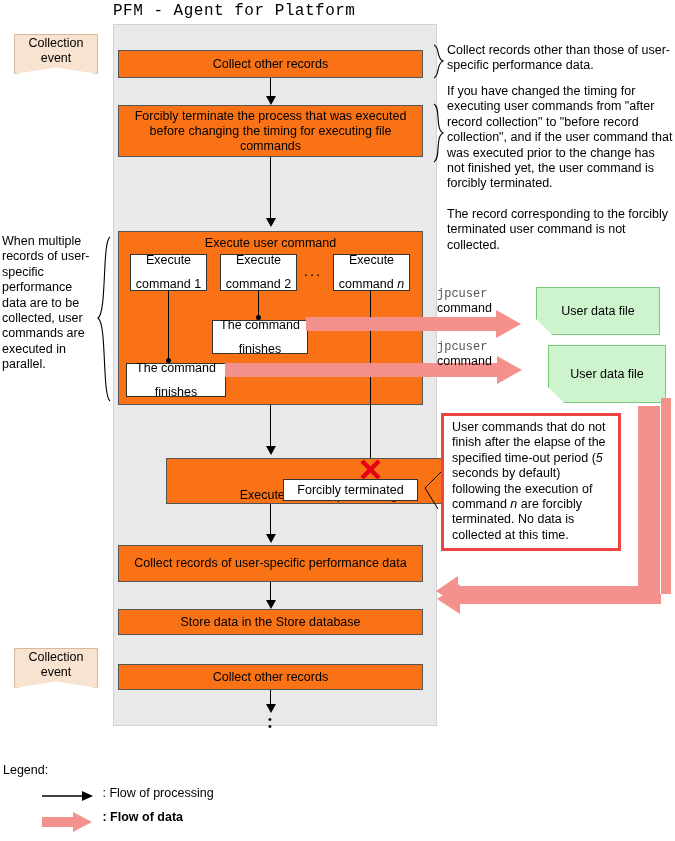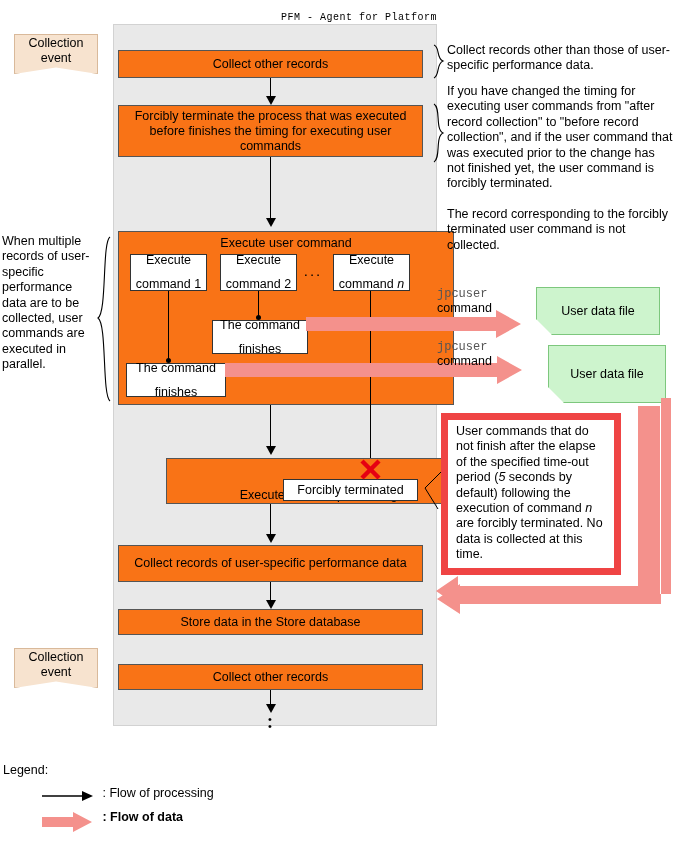--- a/index.html
+++ b/index.html
@@ -1,23 +1,23 @@
 <!DOCTYPE html>
 <html><head>
 <meta charset="utf-8">
 <title>PFM - Agent for Platform flow</title>
 <style>
   html,body{margin:0;padding:0;background:#fff;}
   body{width:675px;height:841px;position:relative;overflow:hidden;
        font-family:"Liberation Sans",sans-serif;color:#000;}
   .abs{position:absolute;}
   
-  #diagram-title{left:113px;top:12px;width:324px;text-align:right;
+  #diagram-title{left:113px;top:2px;width:324px;text-align:left;
       font-family:"Liberation Mono","DejaVu Sans Mono",monospace;
-      font-size:10px;letter-spacing:.5px;}
+      font-size:16px;letter-spacing:.5px;}
   
   #agent-container{left:113px;top:24px;width:324px;height:702px;
       background:#e9e9e9;border:1px solid #d2d2d2;box-sizing:border-box;}
   
   .pbox{background:#f97316;border:1.5px solid #555;box-sizing:border-box;
         display:flex;align-items:center;justify-content:center;text-align:center;
         font-size:12.5px;line-height:15px;}
   .thinbox{background:#fff;border:1px solid #333;box-sizing:border-box;
         display:flex;align-items:center;justify-content:center;text-align:center;
         font-size:12.5px;line-height:15px;gap:9px;}
@@ -29,21 +29,21 @@
   
   .tag{background:#f7e3cf;border:1px solid #d9b99a;box-sizing:border-box;
        font-size:12.5px;line-height:15px;text-align:center;
        display:flex;align-items:center;justify-content:center;
        clip-path:polygon(0 0,100% 0,100% 100%,50% 84%,0 100%);
        padding-bottom:6px;}
   
   .anno{font-size:12.5px;line-height:15.4px;}
   
   #timeout-callout{left:441px;top:413px;width:180px;
-      background:#fff;border:7px solid #ef4444;box-sizing:border-box;
+      background:#fff;border:3px solid #ef4444;box-sizing:border-box;
       padding:4px 6px 5px 8px;font-size:12.5px;line-height:15.4px;}
   
   .datafile{background:#cdf4cd;border:1px solid #7dc77d;box-sizing:border-box;
       font-size:12.5px;text-align:center;
       display:flex;align-items:center;justify-content:center;
       clip-path:polygon(0 0,100% 0,100% 100%,16px 100%,0 calc(100% - 16px));}
   
   #legend-label{left:3px;top:763px;font-size:12.5px;}
   #legend-row-1{left:42px;top:786px;}
   #legend-row-2{left:42px;top:812px;}
@@ -66,27 +66,27 @@
 </div>
 
 <div class="abs pbox nosel" style="left:118px;top:50px;width:305px;height:28px;">
   <span>Collect other records</span>
 </div>
 
 <div class="abs vline" style="left:270px;top:78px;height:19px;"></div>
 <div class="abs arrowhead-down" style="left:265.5px;top:96px;"></div>
 
 <div class="abs pbox nosel" style="left:118px;top:105px;width:305px;height:52px;padding:0 6px;">
-  <span>Forcibly terminate the process that was executed before finishes the timing for executing user commands</span>
+  <span>Forcibly terminate the process that was executed before changing the timing for executing file commands</span>
 </div>
 
 <div class="abs vline" style="left:270px;top:157px;height:62px;"></div>
 <div class="abs arrowhead-down" style="left:265.5px;top:218px;"></div>
 
-<div class="abs pbox nosel" style="left:118px;top:231px;width:336px;height:174px;
+<div class="abs pbox nosel" style="left:118px;top:231px;width:305px;height:174px;
      align-items:flex-start;justify-content:center;">
   <span style="margin-top:4px;">Execute user command</span>
 </div>
 
 <div class="abs thinbox nosel" style="left:130px;top:254px;width:77px;height:37px;flex-direction:column;">
   <span>Execute</span>
   <span>command 1</span>
 </div>
 
 <div class="abs thinbox nosel" style="left:220px;top:254px;width:77px;height:37px;flex-direction:column;">

